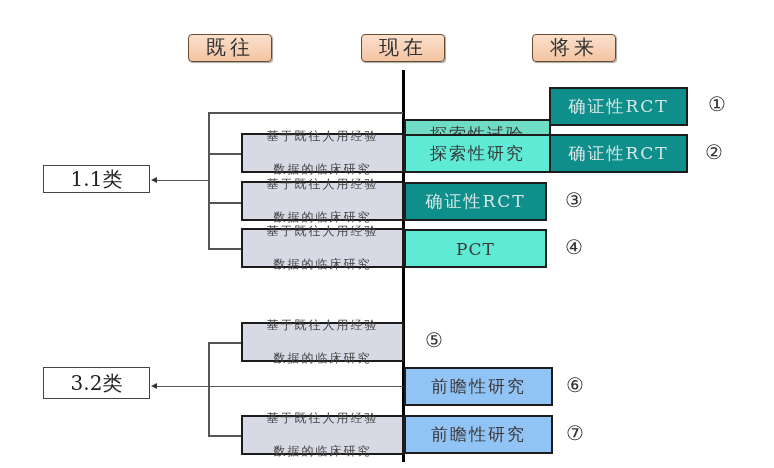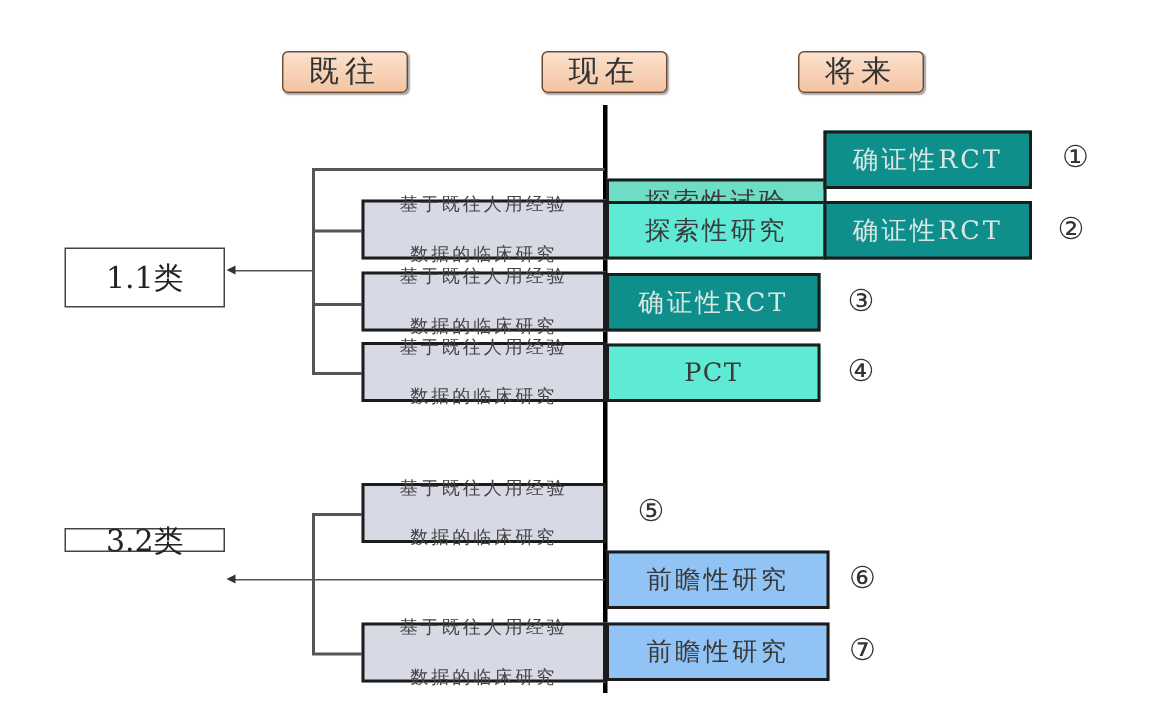--- a/index.html
+++ b/index.html
@@ -23,22 +23,22 @@
   </style>
 </head>
 <body>
 
 <div class="abs hdr" style="left:188px; top:34px; width:84px;">既往</div>
 <div class="abs hdr" style="left:361px; top:34px; width:84px;">现在</div>
 <div class="abs hdr" style="left:532px; top:34px; width:84px;">将来</div>
 
 <div class="abs vmain" style="left:402px; top:70px; width:2.5px; height:392px;"></div>
 
-<div class="abs cat" style="left:43px; top:165px; width:107px; height:40px;">1.1类</div>
-<div class="abs cat" style="left:43px; top:352px; width:107px; height:16px;">3.2类</div>
+<div class="abs cat" style="left:43px; top:165px; width:107px; height:28px;">1.1类</div>
+<div class="abs cat" style="left:43px; top:367px; width:107px; height:32px;">3.2类</div>
 
 <div class="abs line" style="left:208px; top:112px; width:1.5px; height:137px;"></div>
 <div class="abs line" style="left:208px; top:112px; width:195px; height:1.5px;"></div>
 <div class="abs line" style="left:208px; top:153px; width:34px; height:1.5px;"></div>
 <div class="abs line" style="left:208px; top:202px; width:34px; height:1.5px;"></div>
 <div class="abs line" style="left:208px; top:248px; width:34px; height:1.5px;"></div>
 <div class="abs line" style="left:156px; top:180px; width:52px; height:1px;"></div>
 <div class="abs" style="left:151px; top:177px; width:0; height:0; border-top:3.5px solid transparent; border-bottom:3.5px solid transparent; border-right:6px solid #333;"></div>
 
 <div class="abs line" style="left:208px; top:342px; width:1.5px; height:94px;"></div>

